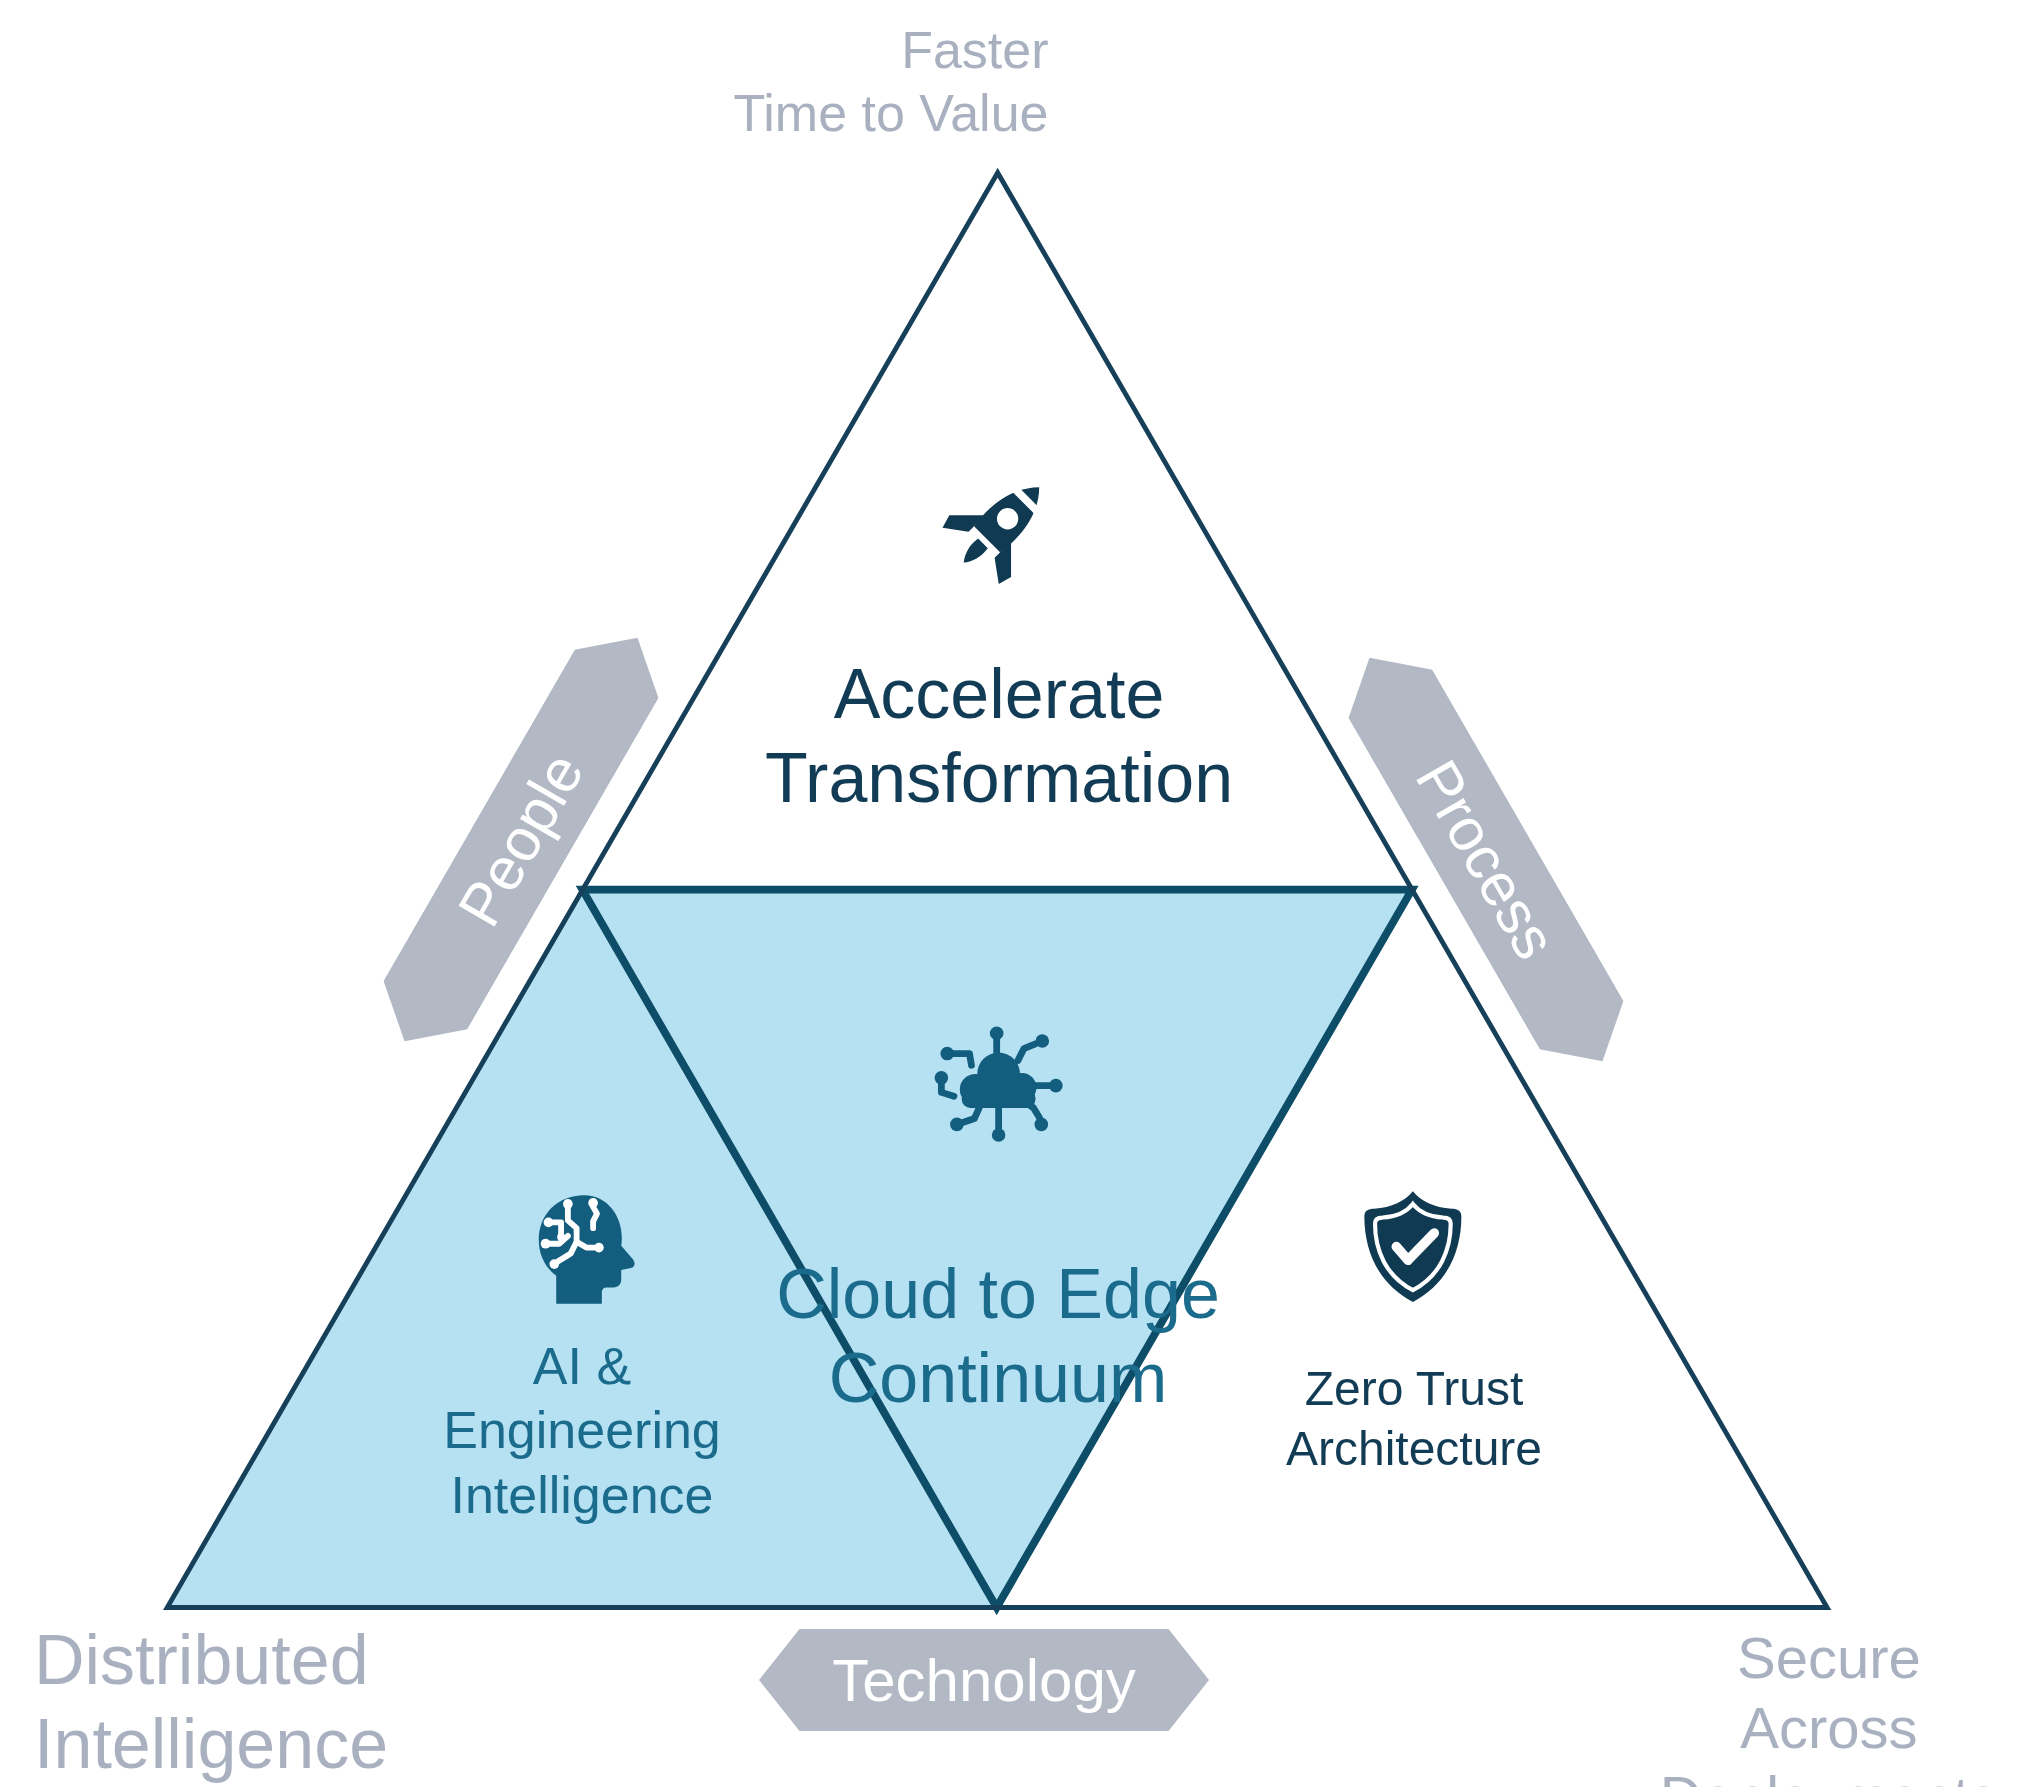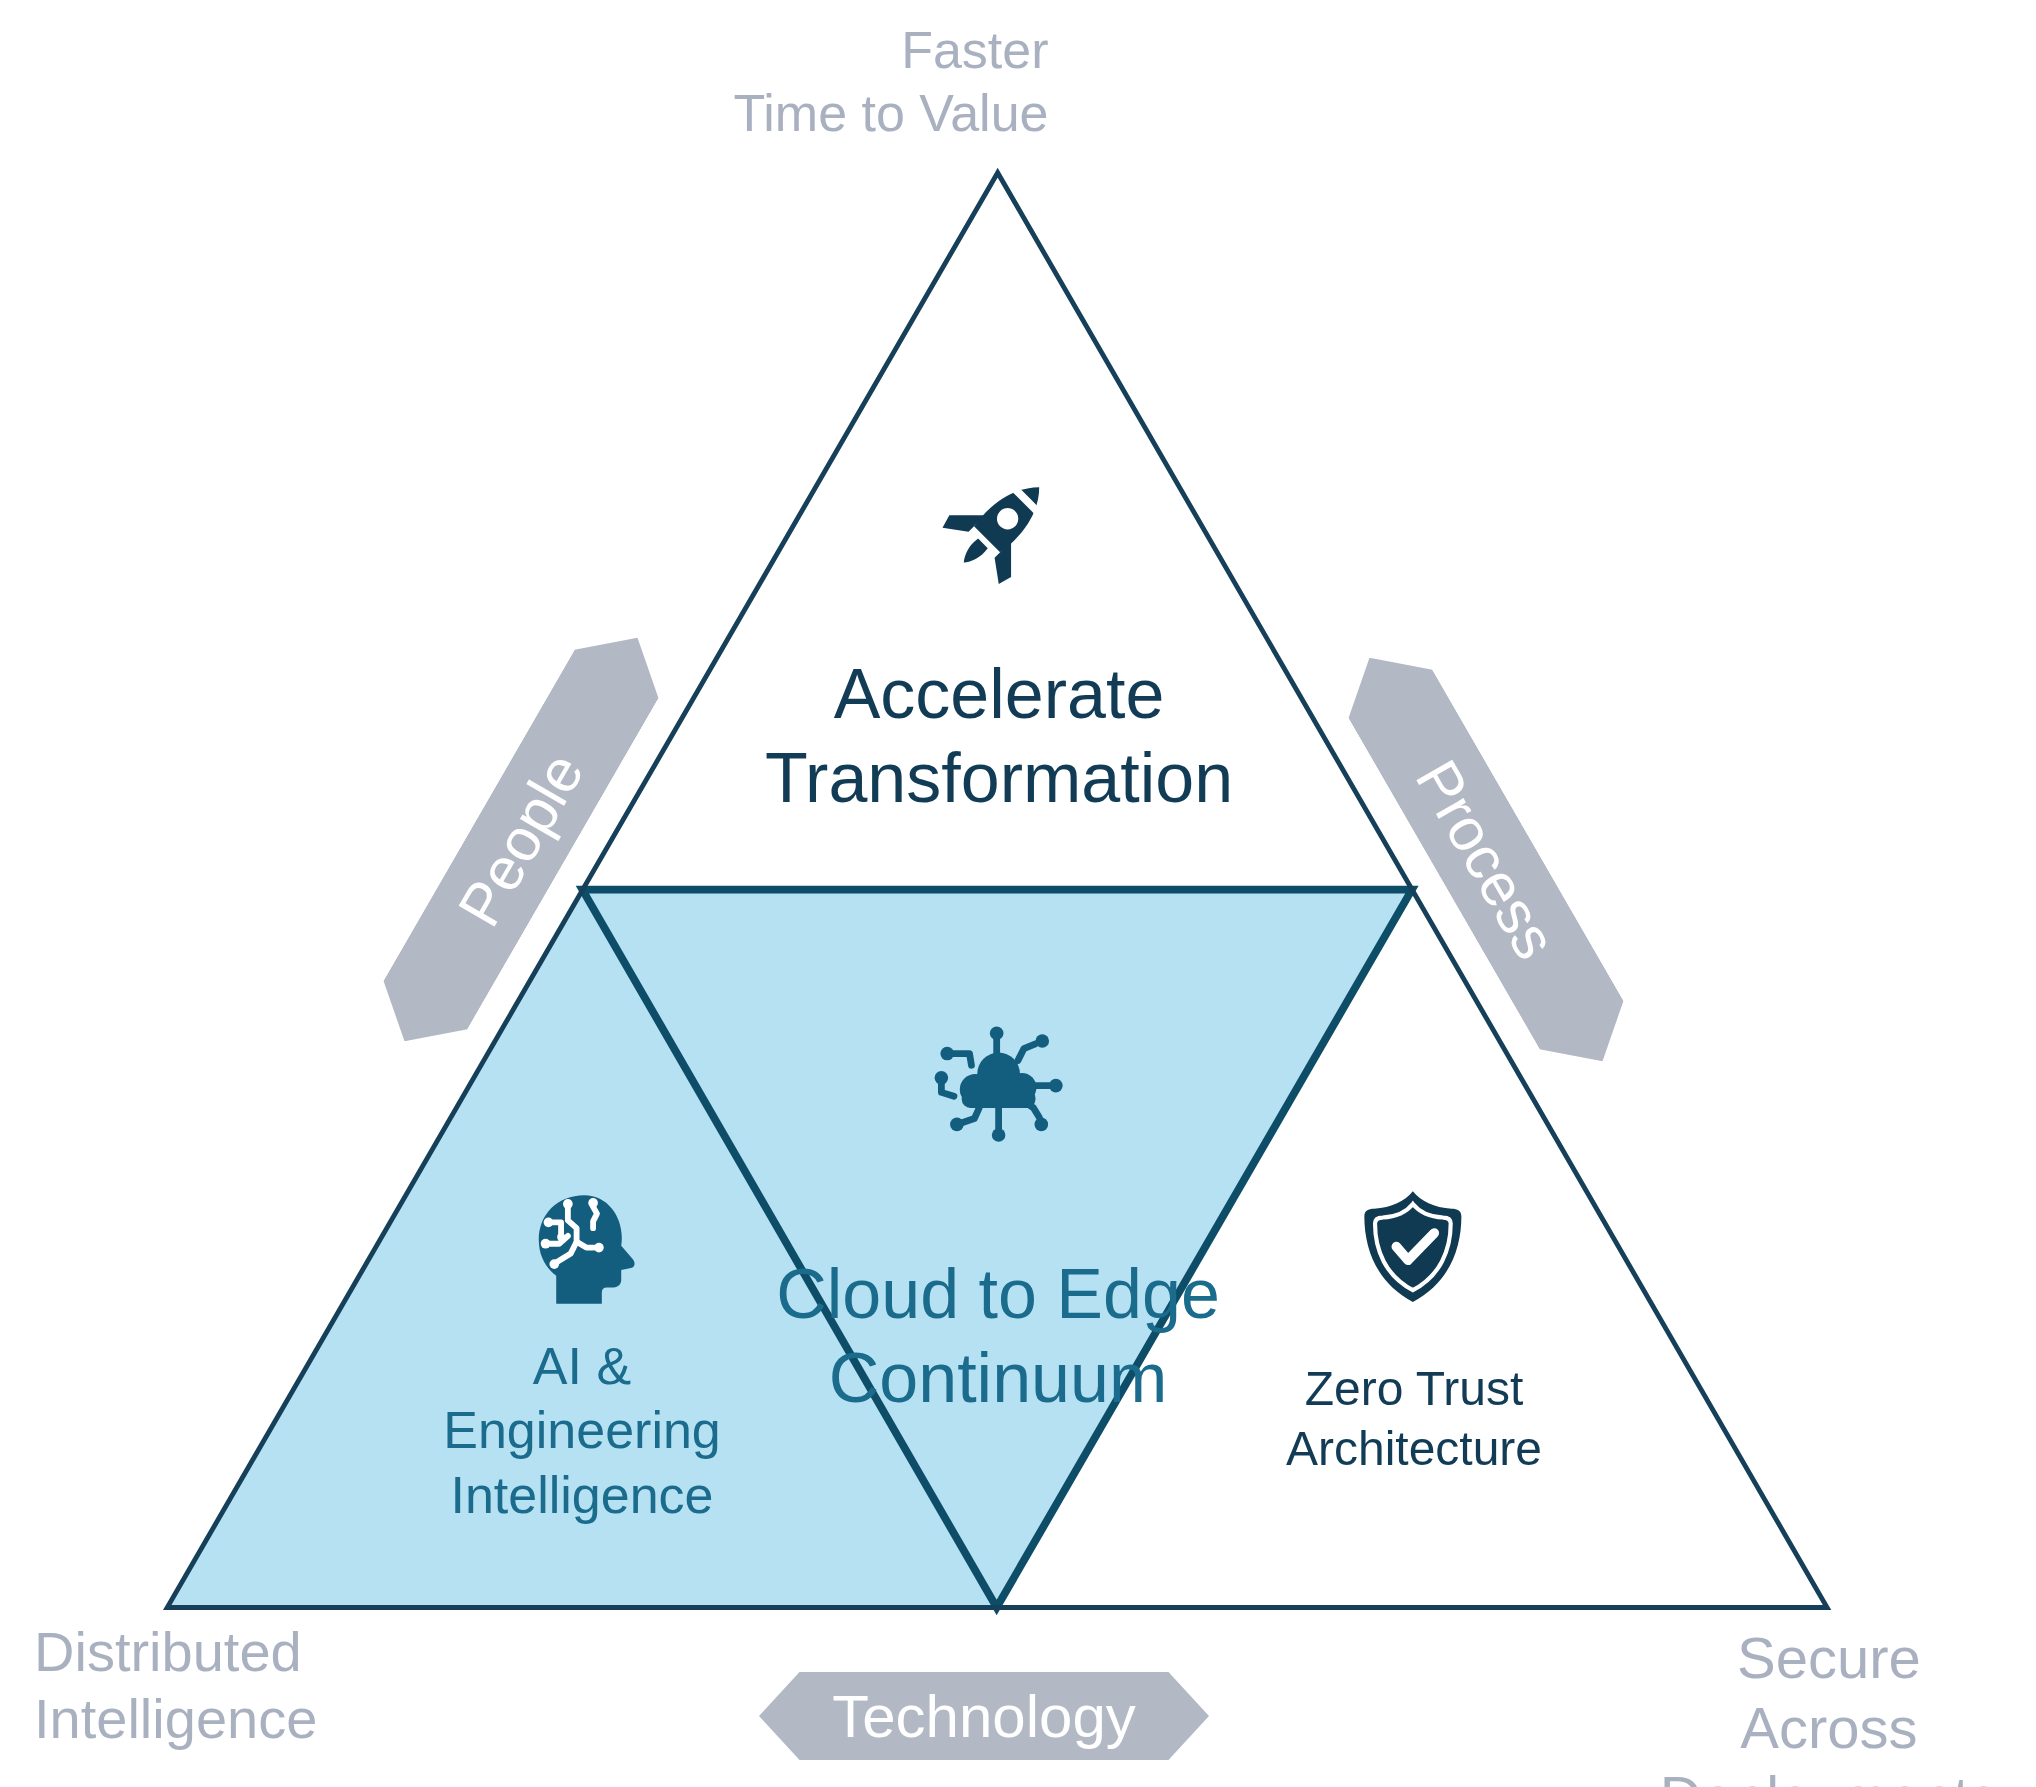--- a/index.html
+++ b/index.html
@@ -9,41 +9,41 @@
   }
   .stage svg.tri{position:absolute;left:0;top:0;}
 
   
   .label{
     position:absolute;white-space:pre-line;text-align:center;
     transform:translateX(-50%);line-height:1.2;
   }
   .corner{color:#A9B1C1;font-size:56px;line-height:1.2;}
   .label-top-corner{left:891px;top:19.4px;font-size:52px;text-align:right;}
-  .label-bottom-left{left:34px;top:1618px;transform:none;text-align:left;font-size:56px;}
+  .label-bottom-left{left:34px;top:1618px;transform:none;text-align:left;font-size:70px;}
   .label-bottom-right{left:1829px;top:1623px;font-size:58px;}
 
   .section-label{font-size:70px;}
   .navy-text{color:#123C55;}
   .teal-text{color:#1A6B8C;}
   .label-accelerate{left:999px;top:652px;}
   .label-cloud{left:998px;top:1252px;}
   .label-ai{left:582px;top:1334px;font-size:52px;line-height:1.24;}
   .label-zerotrust{left:1414px;top:1359px;font-size:48px;line-height:1.24;}
 
   
   .banner{
     position:absolute;background:#B2B9C5;color:#ffffff;
     display:flex;align-items:center;justify-content:center;
     font-size:60px;
     clip-path:polygon(0 50%,9% 0,91% 0,100% 50%,91% 100%,9% 100%);
   }
   .banner-people{left:288px;top:791px;width:466px;height:97px;transform:rotate(-60deg);}
   .banner-process{left:1253px;top:811px;width:466px;height:97px;transform:rotate(60deg);}
-  .banner-technology{left:759px;top:1629px;width:450px;height:88px;margin-top:43px;}
+  .banner-technology{left:759px;top:1629px;width:450px;height:102px;}
 </style>
 </head>
 <body>
 
 <div class="stage">
 
   <svg class="tri" width="2037" height="1787" viewBox="0 0 2099 1842">
 
     <polygon points="1028,178 172,1657 1883,1657" fill="#ffffff"></polygon>
 

